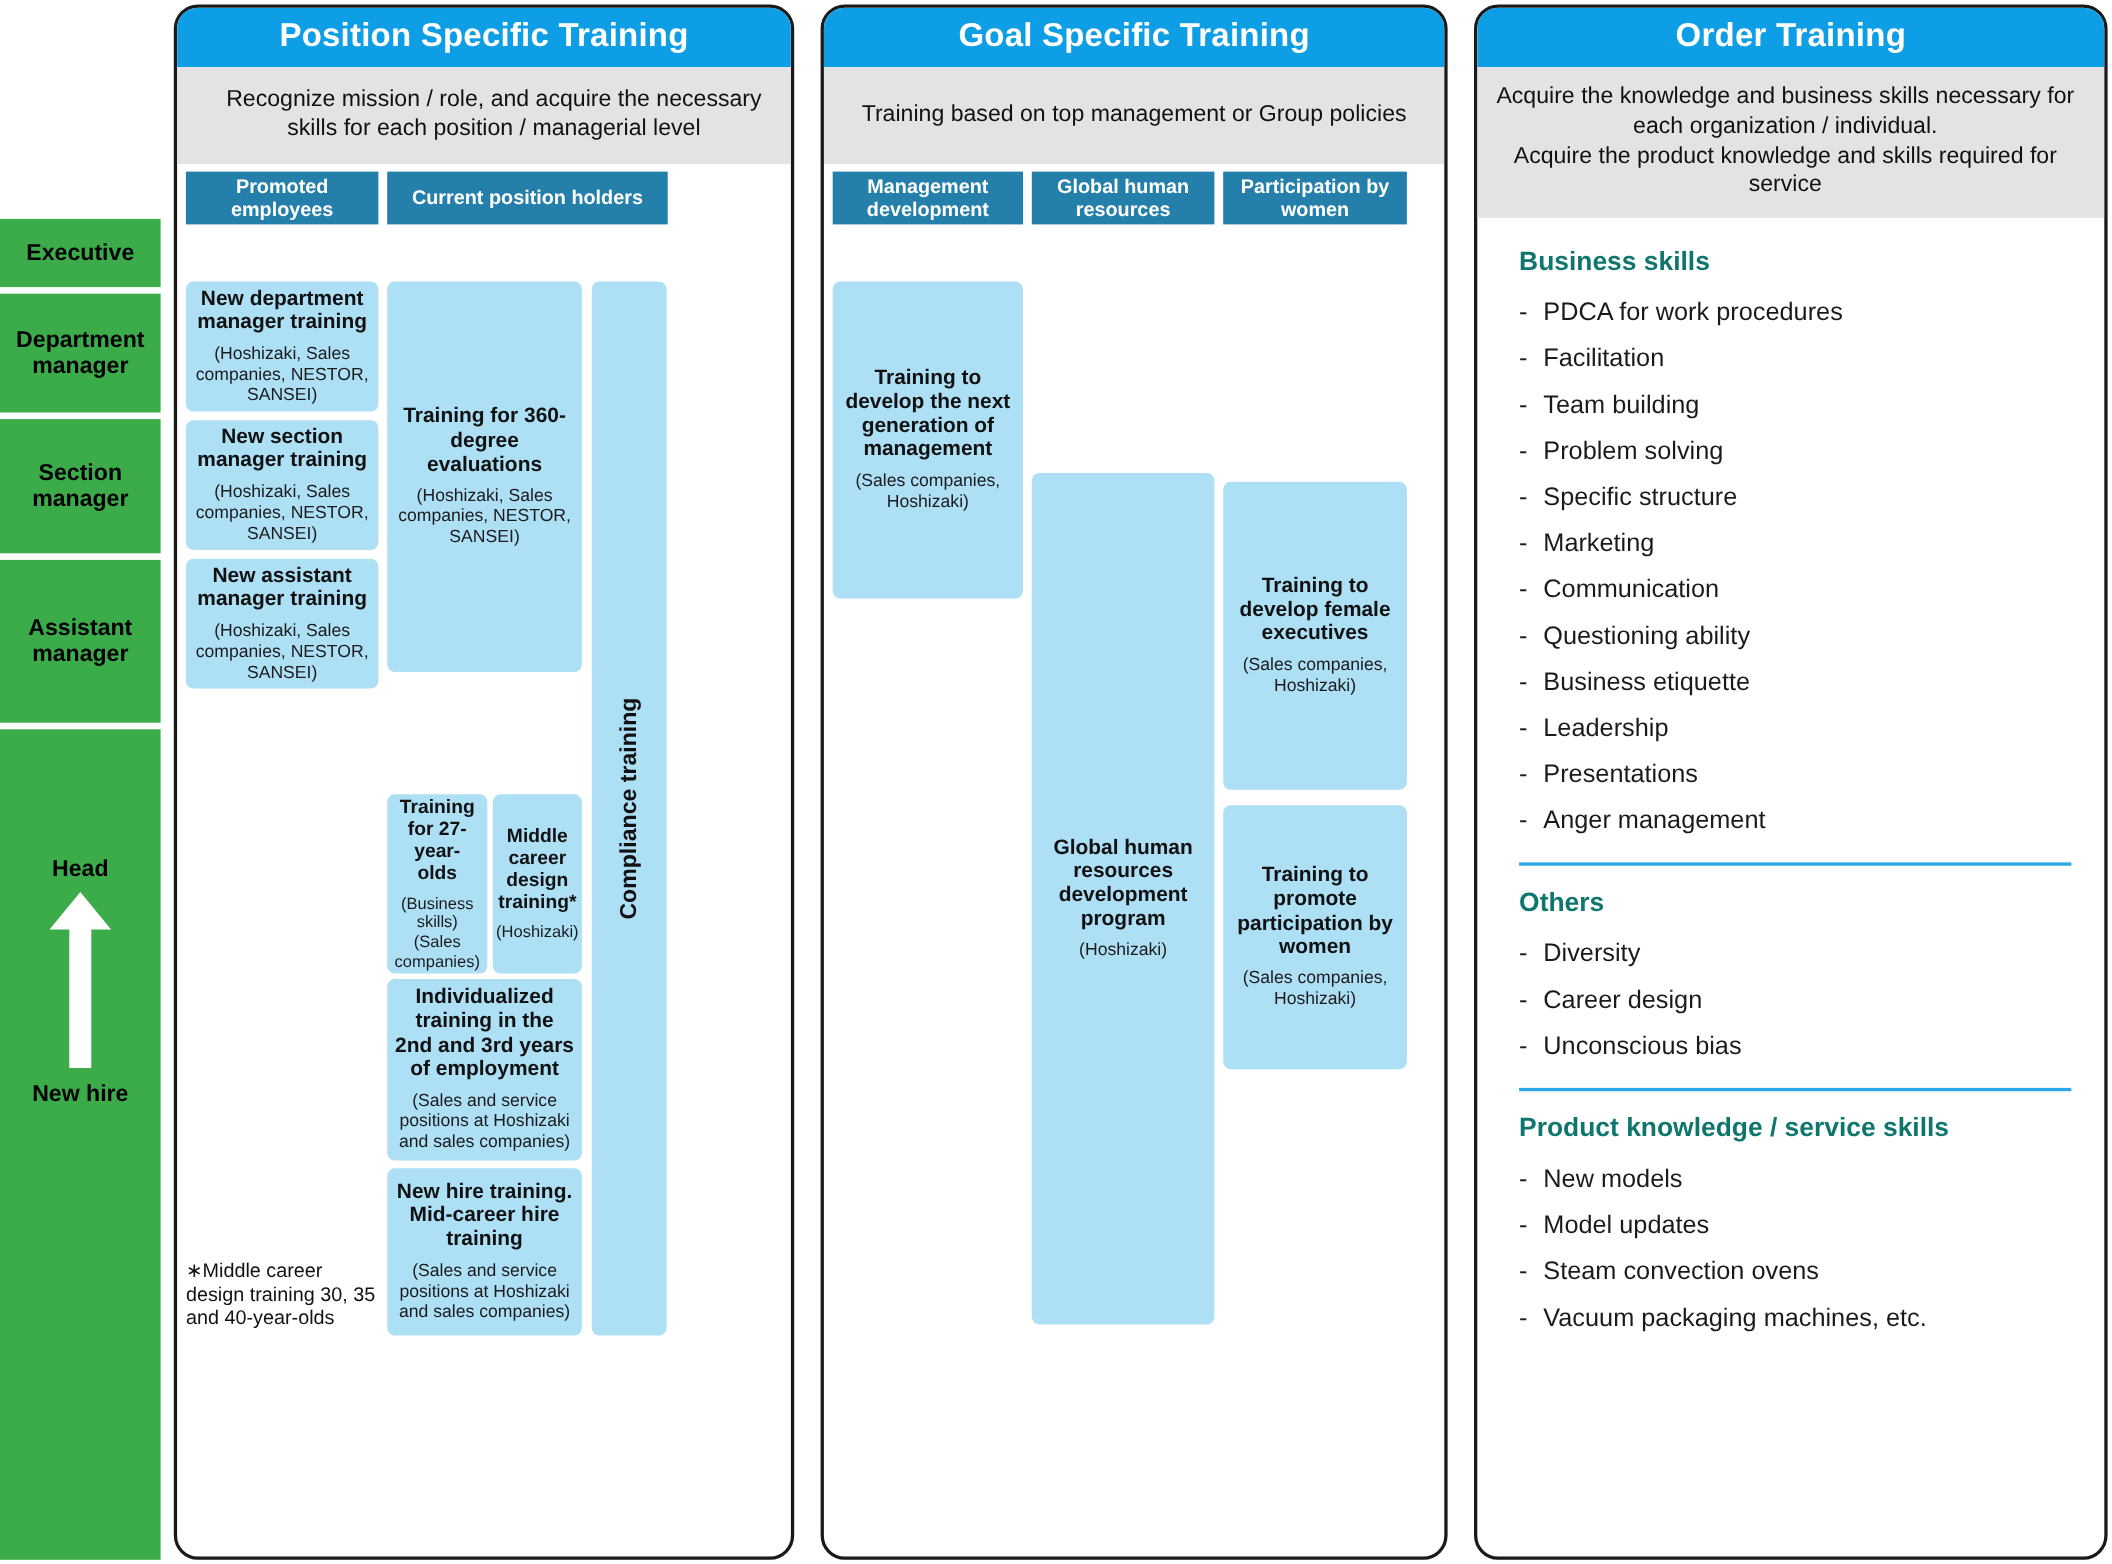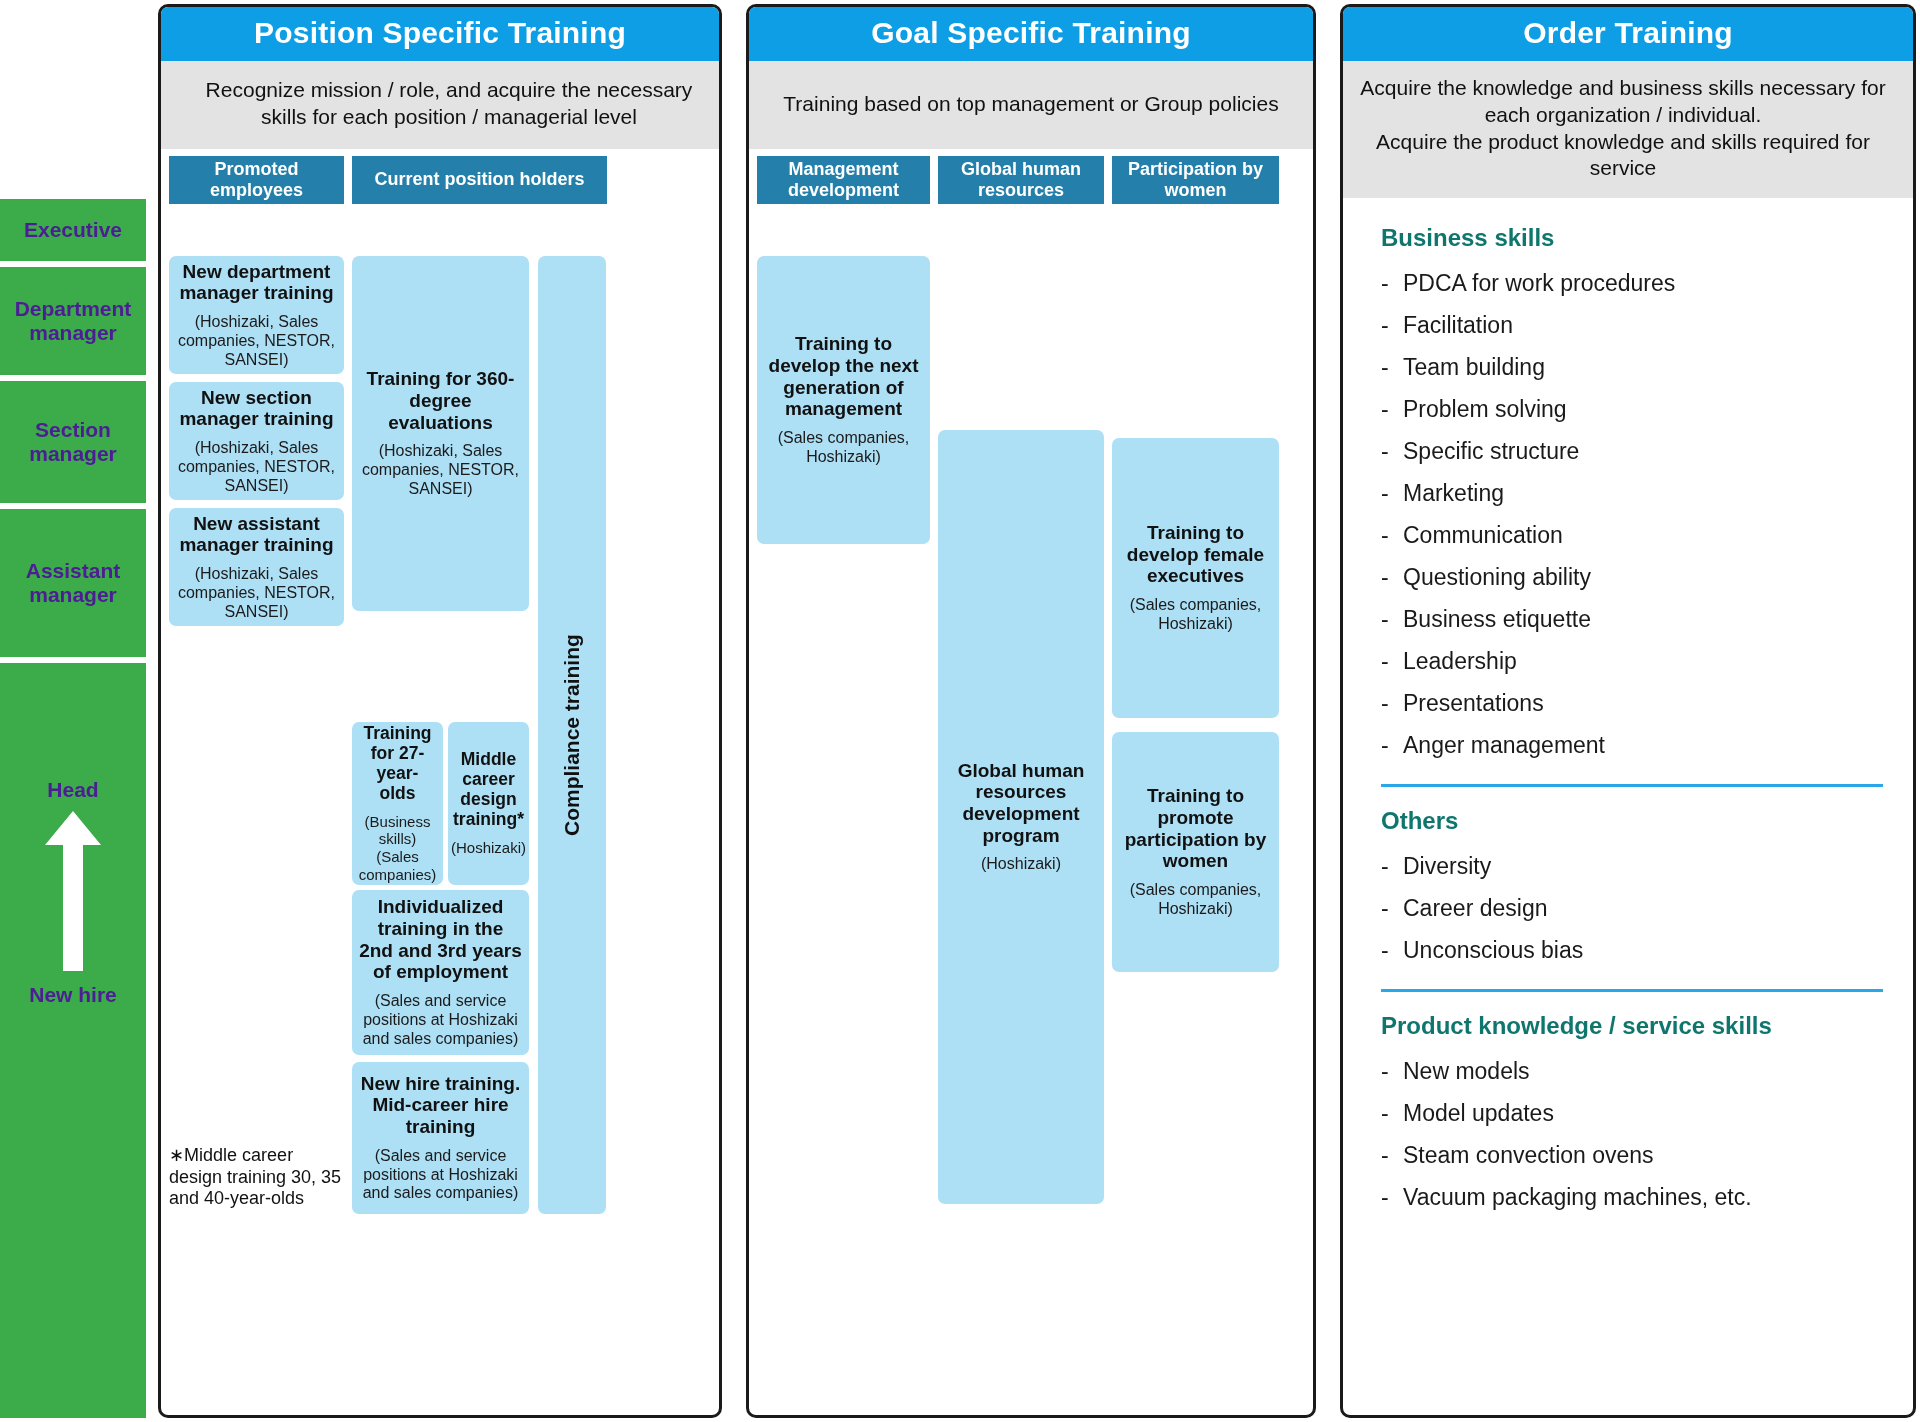--- a/index.html
+++ b/index.html
@@ -16,21 +16,21 @@
     height: 1422px;
   }
 
   
   .ladder { position: absolute; left: 0; top: 0; width: 150px; height: 1422px; }
   .rung {
     position: absolute;
     left: 0;
     width: 146px;
     background: #3cab49;
-    color: #4c1d95;
+    color: #000000;
     font-weight: bold;
     font-size: 21px;
     line-height: 1.15;
     text-align: center;
     display: flex;
     align-items: center;
     justify-content: center;
     padding: 0 4px;
   }
   .rung.tall { display: block; }
@@ -48,21 +48,21 @@
     top: 148px;
     width: 56px; height: 160px;
   }
 
   
   .panel {
     position: absolute;
     top: 4px;
     background: #ffffff;
     border: 3.5px solid #1a1a1a;
-    border-radius: 10px;
+    border-radius: 22px;
     overflow: hidden;
   }
   #panel-position { left: 158px;  width: 564px;  height: 1414px; }
   #panel-goal     { left: 746px;  width: 570px;  height: 1414px; }
   #panel-order    { left: 1340px; width: 576px;  height: 1414px; }
 
   .panel-title {
     background: #0d9ee5;
     color: #ffffff;
     font-size: 30px;

